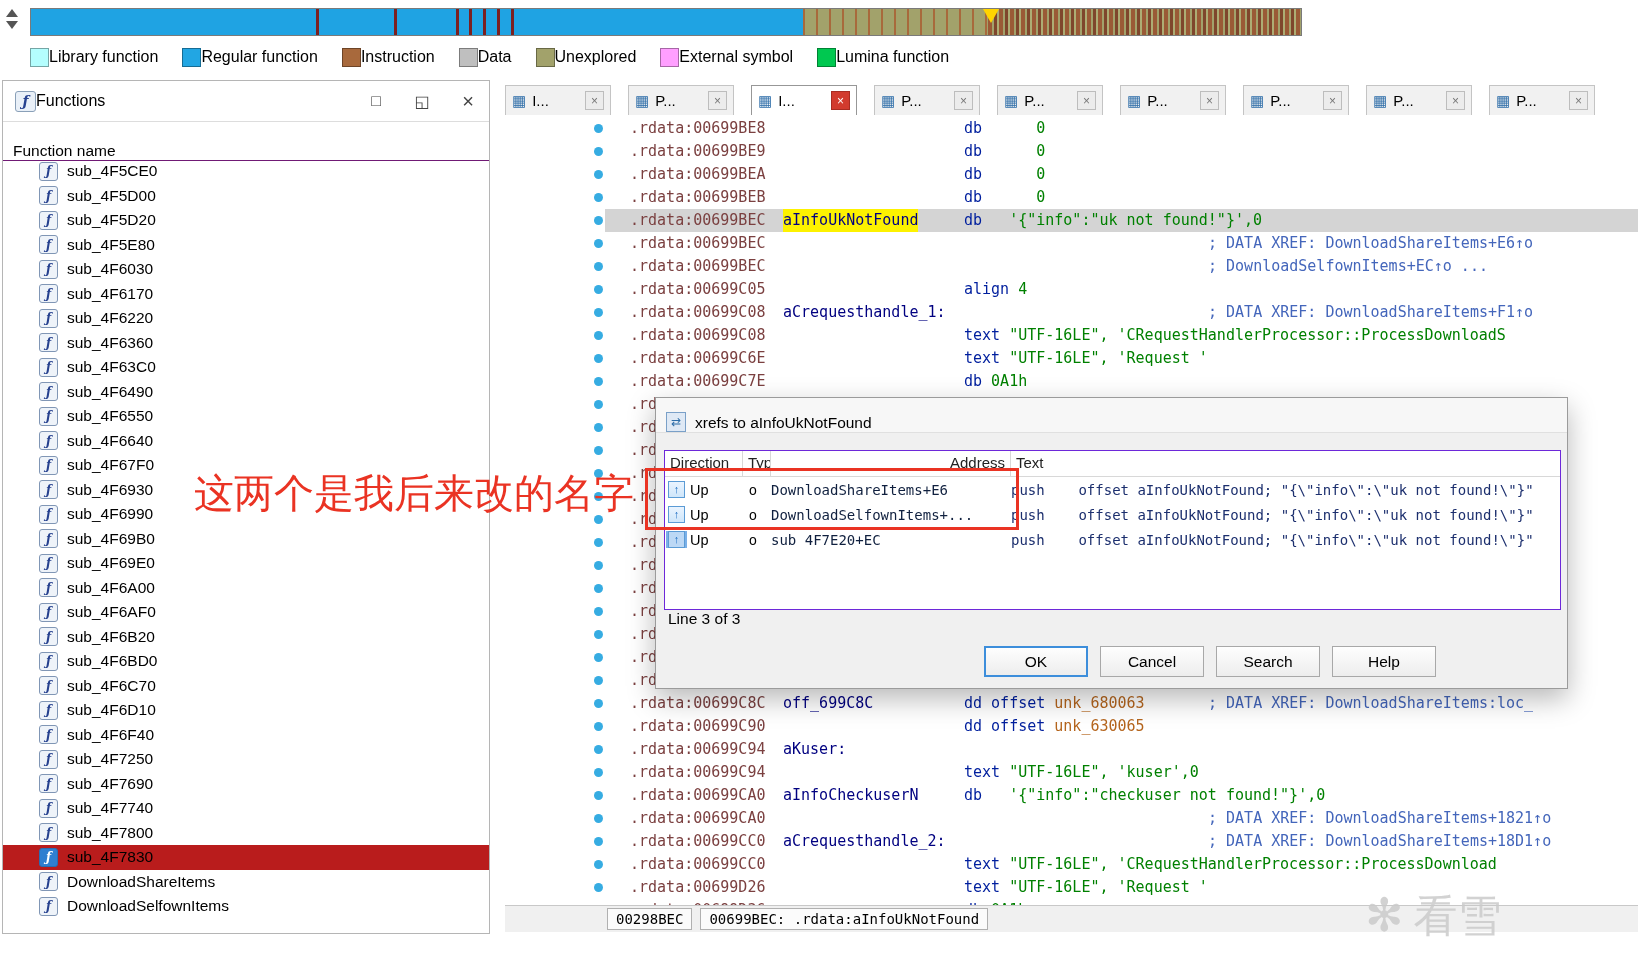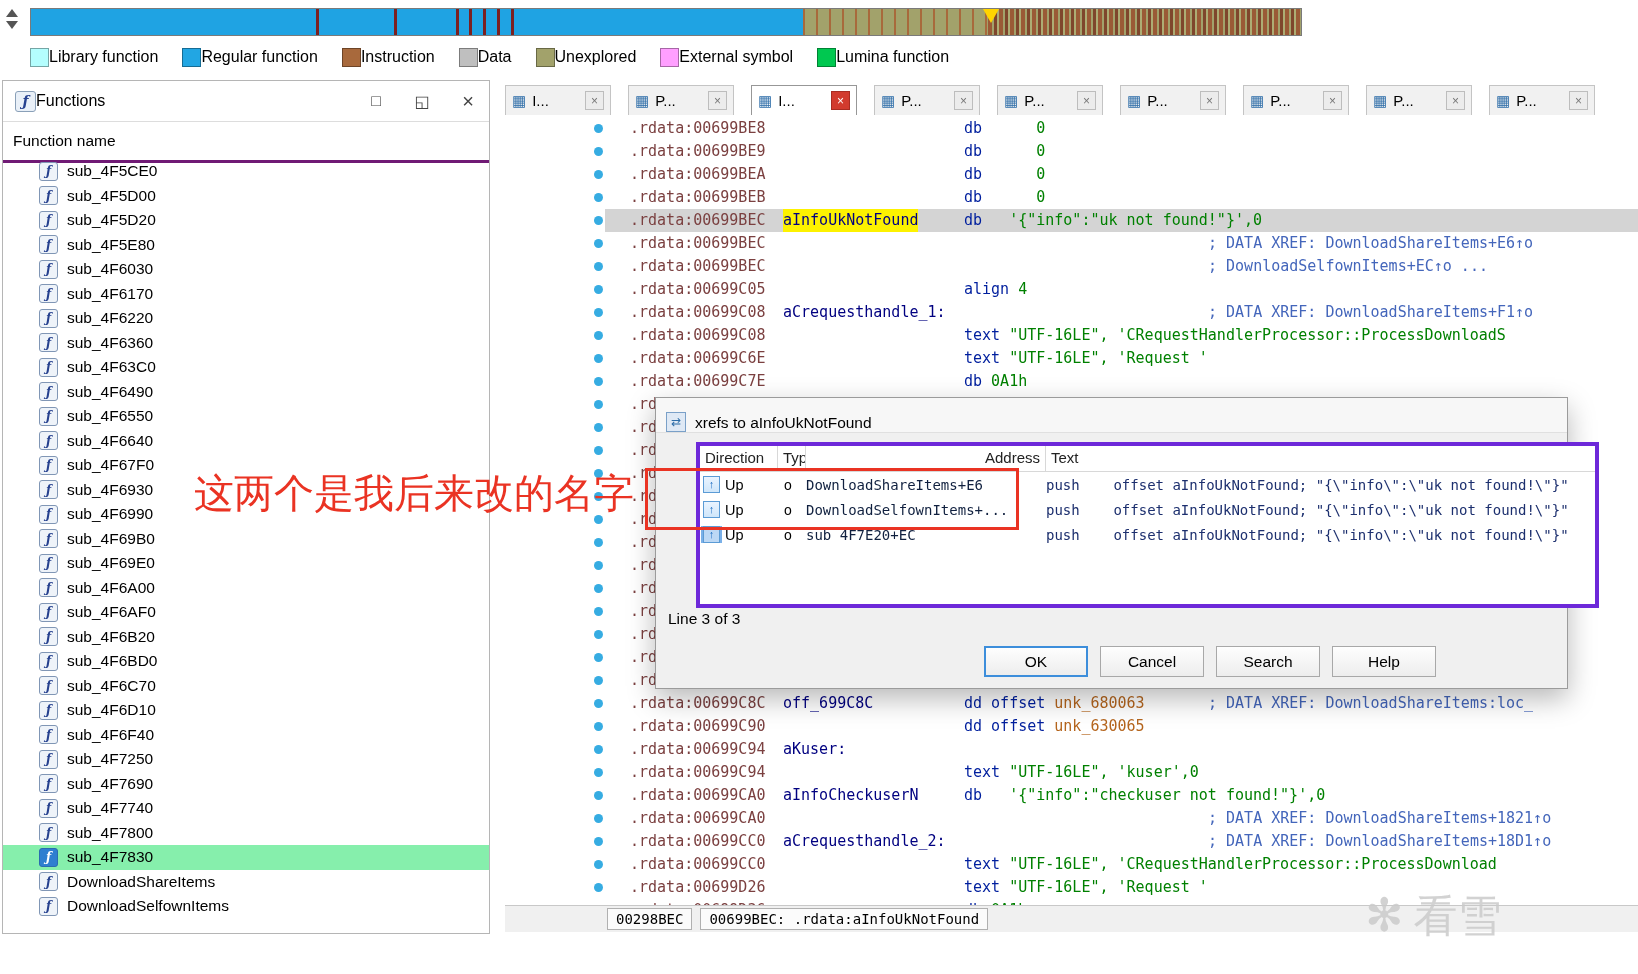--- a/index.html
+++ b/index.html
@@ -29,24 +29,24 @@
   .lg-swatch{width:17px;height:17px;border:1px solid rgba(0,0,0,.35);}
 
   
   .fpanel{position:absolute;left:2px;top:80px;width:486px;height:852px;border:1px solid #b5b5b5;background:#fff;overflow:hidden;}
   .fp-title{height:40px;display:flex;align-items:center;padding:0 12px;font-size:16px;border-bottom:1px solid #ddd;}
   .fp-icon{width:19px;height:19px;border:1px solid #8aa0b8;border-radius:3px;background:#e9f0f8;display:flex;align-items:center;justify-content:center;color:#26418f;font-family:"DejaVu Serif",serif;font-style:italic;font-weight:bold;font-size:14px;}
   .fp-icon::before{content:"ƒ";}
   .fp-winbtns{margin-left:auto;display:flex;gap:28px;color:#444;font-size:16px;}
   .wb{width:18px;height:18px;display:flex;align-items:center;justify-content:center;cursor:default;}
   .wb-max::before{content:"□";} .wb-float::before{content:"◱";} .wb-close::before{content:"×";font-size:20px;}
-  .fp-colheader{height:38px;display:flex;align-items:center;padding-left:10px;font-size:15.5px;border-bottom:3px solid #701a75;}
+  .fp-colheader{height:38px;display:flex;align-items:flex-end;padding-left:10px;font-size:15.5px;border-bottom:1px solid #701a75;}
   .fp-list{position:absolute;left:0;right:0;top:78px;bottom:0;overflow:hidden;}
   .fitem{height:24.5px;display:flex;align-items:center;gap:9px;padding-left:36px;font-size:15.5px;white-space:nowrap;}
-  .fitem.sel{background:#86efac;}
+  .fitem.sel{background:#b91c1c;}
   .ficon{flex:0 0 auto;width:17px;height:17px;border:1px solid #8096b5;border-radius:3px;background:#eef3f9;display:flex;align-items:center;justify-content:center;color:#26418f;font-family:"DejaVu Serif",serif;font-style:italic;font-weight:bold;font-size:12px;}
   .ficon::before{content:"ƒ";}
   .fitem.sel .ficon{background:#2f7fd0;border-color:#2a6cb0;color:#fff;}
 
   
   .tabbar{position:absolute;left:505px;top:80px;width:1133px;height:35px;display:flex;gap:17px;align-items:flex-end;border-bottom:1px solid #cfcfcf;}
   .tab{flex:0 0 auto;width:106px;height:30px;display:flex;align-items:center;gap:6px;padding:0 6px;background:#f1f1f1;border:1px solid #c4c4c4;border-bottom:none;font-size:15px;box-sizing:border-box;}
   .tab.active{background:#fff;border-color:#979797;}
   .tab-icon{color:#2d6da8;font-size:15px;line-height:1;}
   .tab-icon::before{content:"▦";}
@@ -73,21 +73,21 @@
              display:flex;align-items:center;gap:8px;padding-left:102px;box-sizing:border-box;
              font-family:"DejaVu Sans Mono",monospace;font-size:14px;}
   .sb-box{border:1px solid #b0b0b0;background:#fbfbfb;padding:0 8px;height:20px;line-height:20px;white-space:pre;text-align:right;}
 
   
   .xdialog{position:absolute;left:655px;top:397px;width:913px;height:292px;background:#f0f0f0;border:1px solid #9b9b9b;
            box-shadow:0 10px 26px rgba(0,0,0,.28);z-index:40;box-sizing:border-box;}
   .xd-title{height:34px;display:flex;align-items:flex-end;gap:9px;padding:0 10px;font-size:15.5px;background:#f7f7f7;border-bottom:1px solid #e0e0e0;}
   .xd-icon{width:18px;height:18px;border:1px solid #7aa0c8;background:#dfe9f5;display:flex;align-items:center;justify-content:center;color:#2d6da8;font-size:12px;}
   .xd-icon::before{content:"⇄";}
-  .xd-table{position:absolute;left:8px;top:44px;width:895px;height:158px;background:#fff;border:4px solid #6d28d9;overflow:hidden;margin-left:32px;}
+  .xd-table{position:absolute;left:8px;top:52px;width:895px;height:158px;background:#fff;border:1px solid #6d28d9;overflow:hidden;}
   .xd-header{display:flex;height:26px;border-bottom:1px solid #d8d8d8;font-size:15px;color:#222;box-sizing:border-box;}
   .xd-hcell{padding:3px 5px;border-right:1px solid #d8d8d8;overflow:hidden;white-space:nowrap;box-sizing:border-box;flex:0 0 auto;}
   .xd-row{display:flex;height:25px;align-items:center;font-size:14px;}
   .xd-cell{flex:0 0 auto;overflow:hidden;white-space:pre;box-sizing:border-box;}
   .c-dir{width:78px;display:flex;align-items:center;gap:5px;padding-left:3px;font-size:14.5px;}
   .c-typ{width:28px;padding-left:6px;}
   .c-addr{width:240px;font-family:"DejaVu Sans Mono",monospace;color:#10203f;}
   .c-text{flex:1 1 auto;font-family:"DejaVu Sans Mono",monospace;color:#1c2f6e;}
   .up-icon{width:15px;height:15px;background:linear-gradient(#eaf4ff,#cfe6fa);border:1px solid #5b9bd5;display:flex;align-items:center;justify-content:center;color:#1769c0;font-size:11px;line-height:1;}
   .up-icon::before{content:"↑";}

